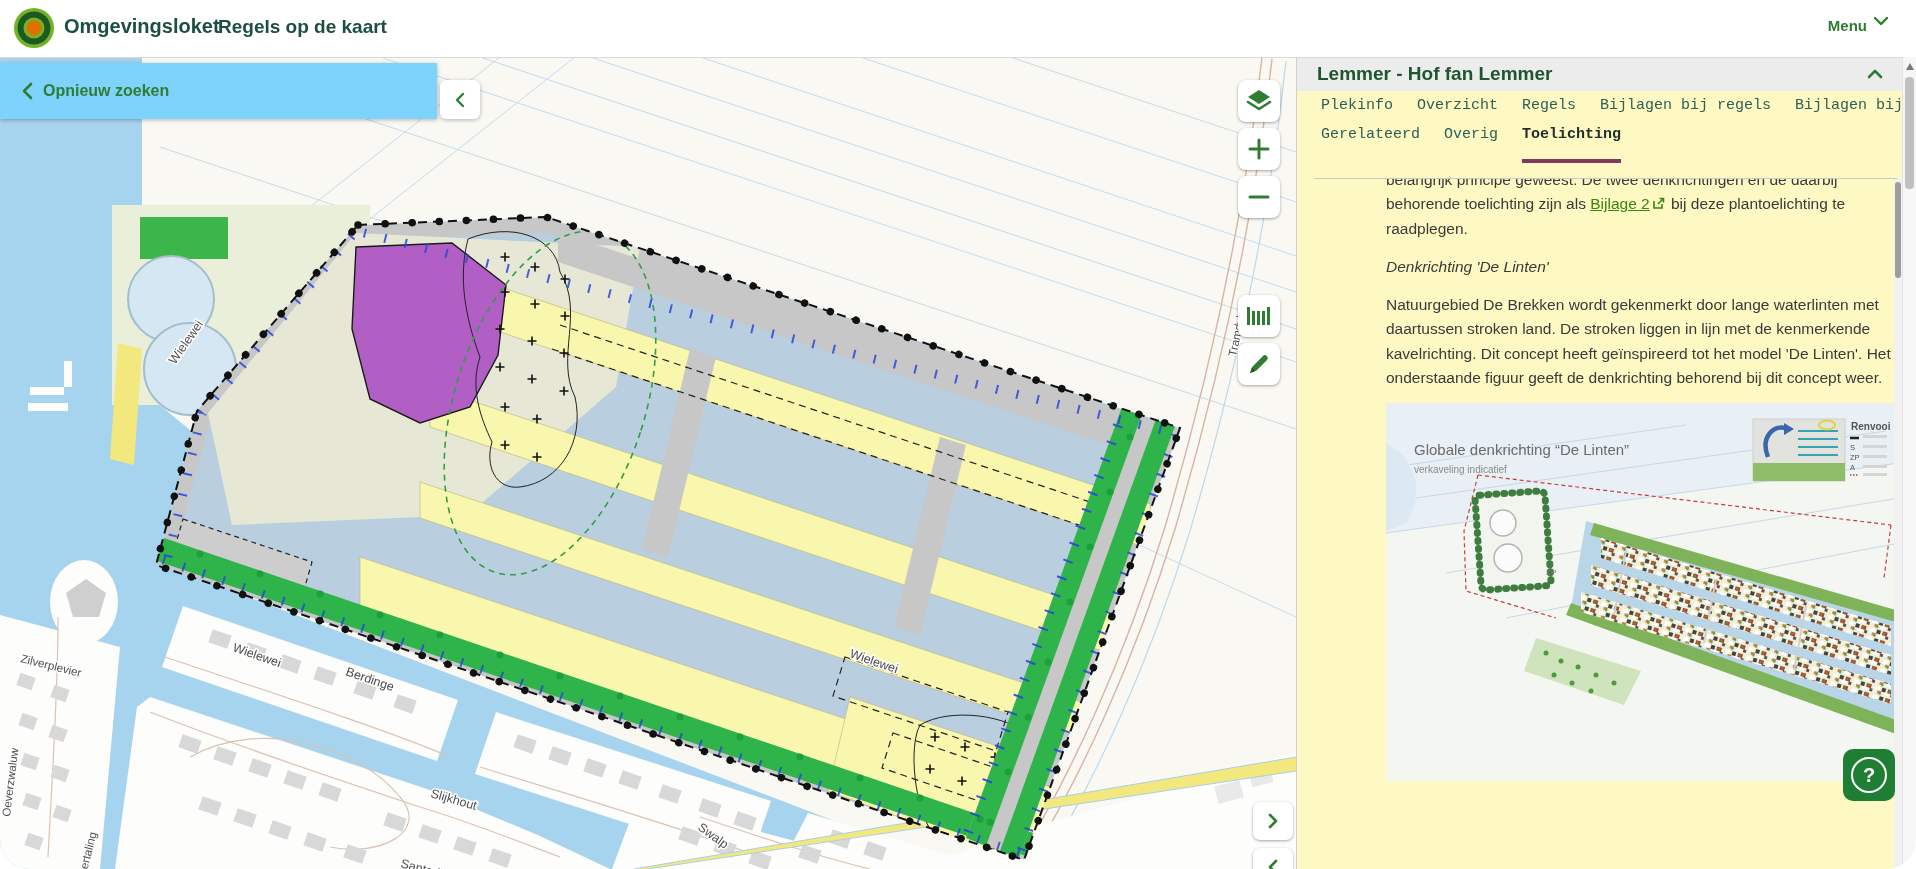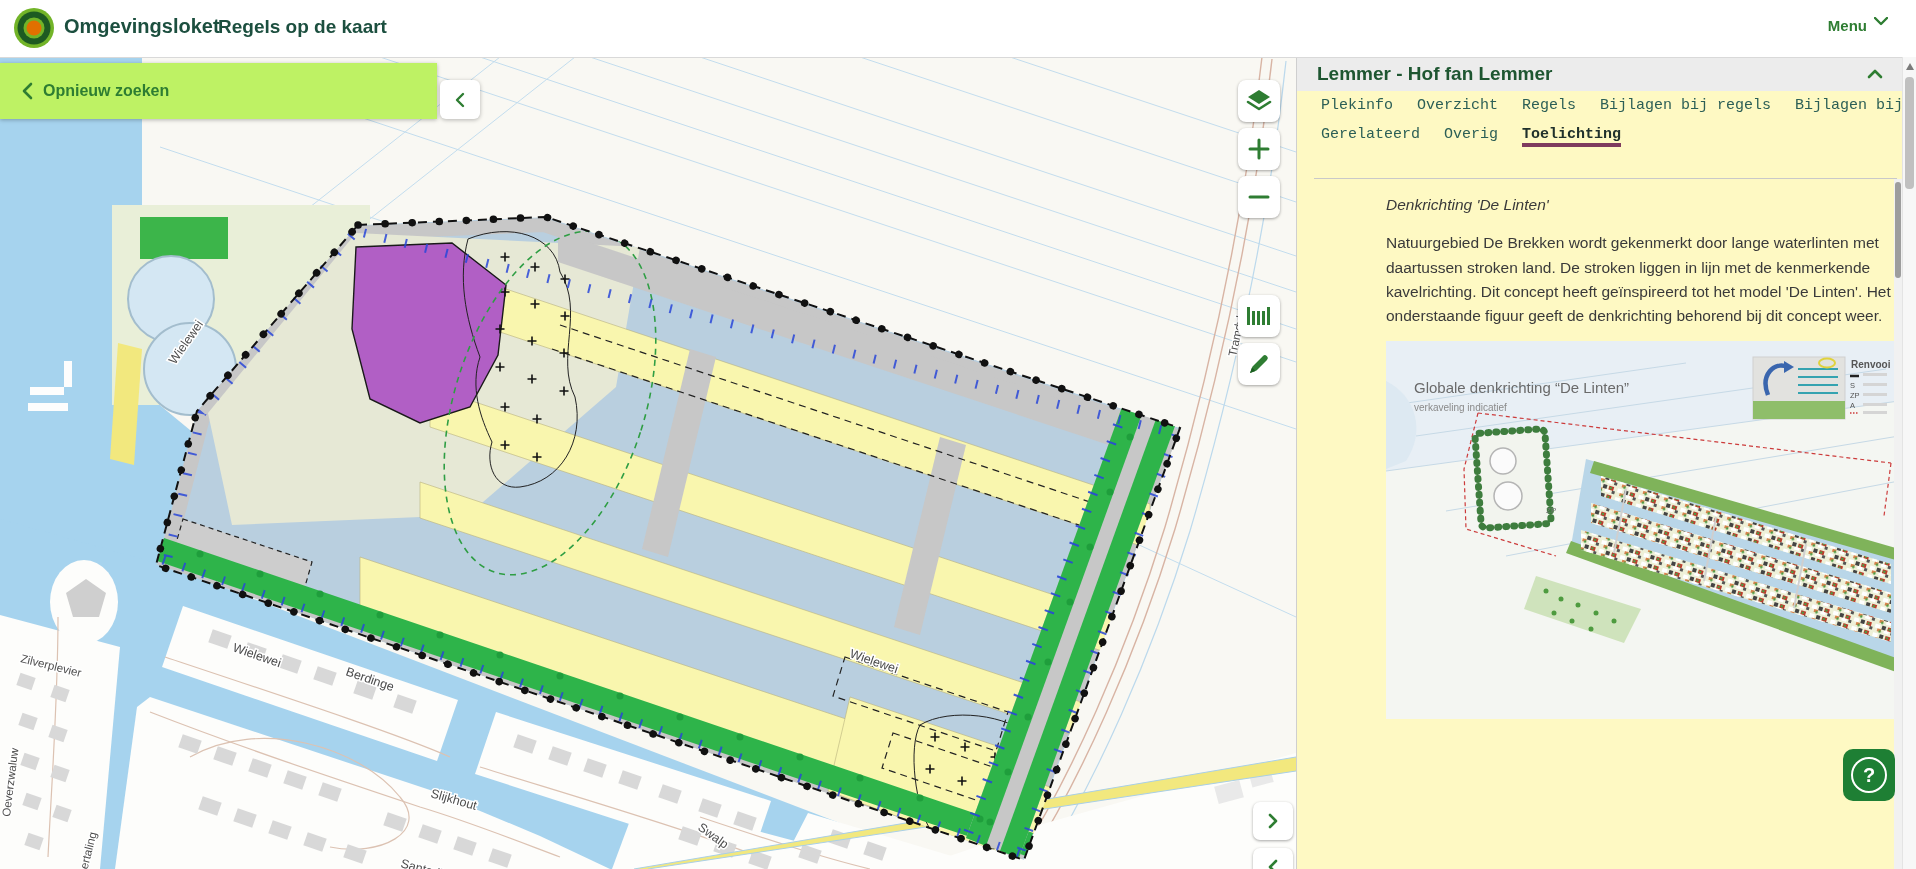--- a/index.html
+++ b/index.html
@@ -1,44 +1,44 @@
 <!DOCTYPE html>
 <html><head>
 <meta charset="utf-8">
 <style>
   html,body{margin:0;padding:0;background:#fff;}
   #app{position:relative;width:1916px;height:869px;overflow:hidden;
-       font-family:"Liberation Sans",sans-serif;color:#3a3a3a;background:#fff;}
+       font-family:"Liberation Sans",sans-serif;color:#3a3a3a;background:#fff;border-radius:30px;}
   
   #topbar{position:absolute;left:0;top:0;width:1916px;height:57px;background:#fff;
           border-bottom:1px solid #d9d9d9;z-index:40;}
   .brand{position:absolute;left:64px;top:15px;font-size:20px;font-weight:700;color:#1c4f3f;}
   .apptitle{position:absolute;left:218px;top:16px;font-size:19px;font-weight:700;color:#1c4f3f;}
   #menu{position:absolute;right:28px;top:17px;font-size:15px;font-weight:700;color:#2e7d32;
         display:flex;gap:7px;cursor:pointer;}
   
   #maparea{position:absolute;left:0;top:57px;width:1296px;height:812px;overflow:hidden;background:#f9f8f3;}
   .mapsvg{position:absolute;left:0;top:0;}
-  #searchbar{position:absolute;left:0;top:6px;width:437px;height:56px;background:#bef264;
+  #searchbar{position:absolute;left:0;top:6px;width:437px;height:56px;background:#7dd3fc;
              box-shadow:0 1px 4px rgba(0,0,0,.28);display:flex;align-items:center;z-index:30;}
   #searchbar .lbl{font-size:16px;font-weight:700;color:#2e7d32;margin-left:10px;}
   #collapse-left{position:absolute;left:440px;top:23px;width:40px;height:39px;background:#fff;border-radius:6px;
              box-shadow:0 1px 4px rgba(0,0,0,.28);display:flex;align-items:center;justify-content:center;z-index:30;}
   .toolbtn{position:absolute;left:1238px;width:42px;height:42px;background:#fff;border-radius:8px;
            box-shadow:0 1px 3px rgba(0,0,0,.35);display:flex;align-items:center;justify-content:center;z-index:30;cursor:pointer;}
   .navbtn{position:absolute;left:1253px;width:40px;height:38px;background:#fff;border-radius:7px;
           box-shadow:0 1px 3px rgba(0,0,0,.35);display:flex;align-items:center;justify-content:center;z-index:30;cursor:pointer;}
   
   #panel{position:absolute;left:1296px;top:57px;width:606px;height:812px;background:#fef9c3;border-left:1px solid #cfcfcf;}
   #panelhead{position:absolute;left:0;top:0;width:606px;height:34px;background:#ececec;
              display:flex;align-items:center;justify-content:space-between;padding:0 20px;box-sizing:border-box;}
   #paneltitle{font-size:19px;font-weight:700;color:#1e5631;}
   .tabsrow{position:absolute;left:24px;display:flex;gap:24px;font-size:15px;font-family:Liberation Mono, monospace;}
   .tab{color:#2c5f56;cursor:pointer;white-space:nowrap;}
-  .tab.active{color:#20312c;font-weight:700;border-bottom:4px solid #7e3b5e;padding-bottom:0;}
+  .tab.active{color:#20312c;font-weight:700;border-bottom:4px solid #7e3b5e;padding-bottom:16px;}
   #tabs1{top:40px;}  #tabs2{top:69px;}
   #cdivider{position:absolute;left:17px;top:121px;width:583px;height:1px;background:#c9c9c9;}
   #content{position:absolute;left:0;top:122px;width:597px;height:690px;overflow:hidden;
            padding-left:89px;box-sizing:border-box;}
   #content .txt{width:507px;font-size:15.5px;line-height:24.3px;color:#3a3a3a;}
   #p1{margin-top:-11px;}
   #hitalic{margin-top:14px;font-style:italic;}
   #p2{margin-top:14px;}
   a.glink{color:#39870c;font-weight:400;text-decoration:underline;cursor:pointer;}
   .extlink{display:inline-block;vertical-align:-1px;margin:0 2px;}
@@ -398,20 +398,27 @@
       <span class="tab">Bijlagen bij toelichting</span>
     </div>
     <div class="tabsrow" id="tabs2">
       <span class="tab">Gerelateerd</span>
       <span class="tab">Overig</span>
       <span class="tab active">Toelichting</span>
     </div>
     <div id="cdivider"></div>
 
     <div id="content">
+      <div class="txt" id="p1">
+        <span>belangrijk principe geweest. De twee denkrichtingen en de daarbij</span>
+        <span>behorende toelichting zijn als </span><a class="glink">Bijlage 2</a><svg class="extlink" width="13" height="13">
+            <path d="M2 4 V11 H10 V7" fill="none" stroke="#39870c" stroke-width="1.6"></path>
+            <path d="M6 7 L11.5 1.5 M7.5 1.5 H11.5 V5.5" fill="none" stroke="#39870c" stroke-width="1.6"></path>
+          </svg><span> bij deze plantoelichting te raadplegen.</span>
+      </div>
       <div class="txt" id="hitalic">Denkrichting 'De Linten'</div>
       <div class="txt" id="p2">Natuurgebied De Brekken wordt gekenmerkt door lange waterlinten met daartussen stroken land. De stroken liggen in lijn met de kenmerkende kavelrichting. Dit concept heeft geïnspireerd tot het model 'De Linten'. Het onderstaande figuur geeft de denkrichting behorend bij dit concept weer.</div>
 
       <div id="figurewrap">
         <svg width="513" height="378" viewBox="0 0 513 378">
           <defs>
             <pattern id="houses" width="22" height="9" patternUnits="userSpaceOnUse" patternTransform="rotate(17)">
               <rect x="1" y="1" width="5" height="4" fill="#fff"></rect>
                 <rect x="8" y="1" width="4" height="4" fill="#444"></rect>
               <rect x="14" y="1" width="5" height="4" fill="#c0392b"></rect>

